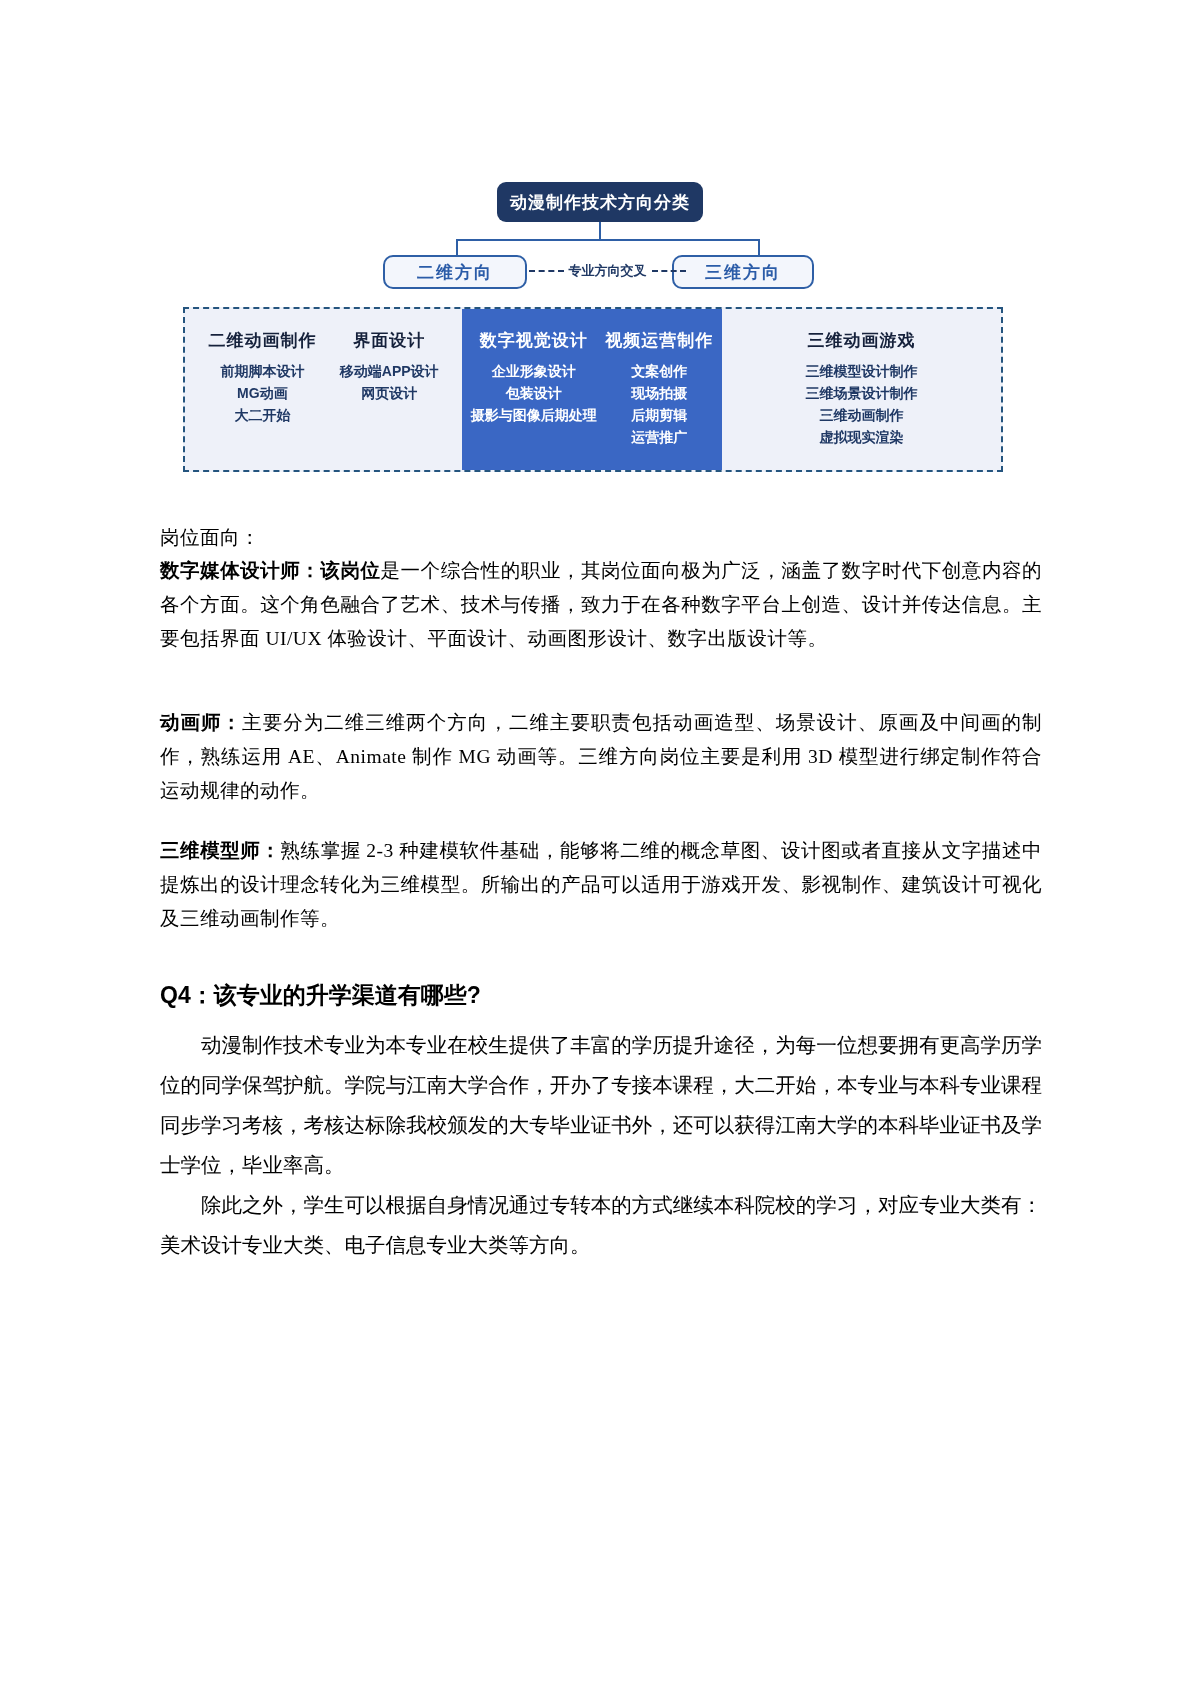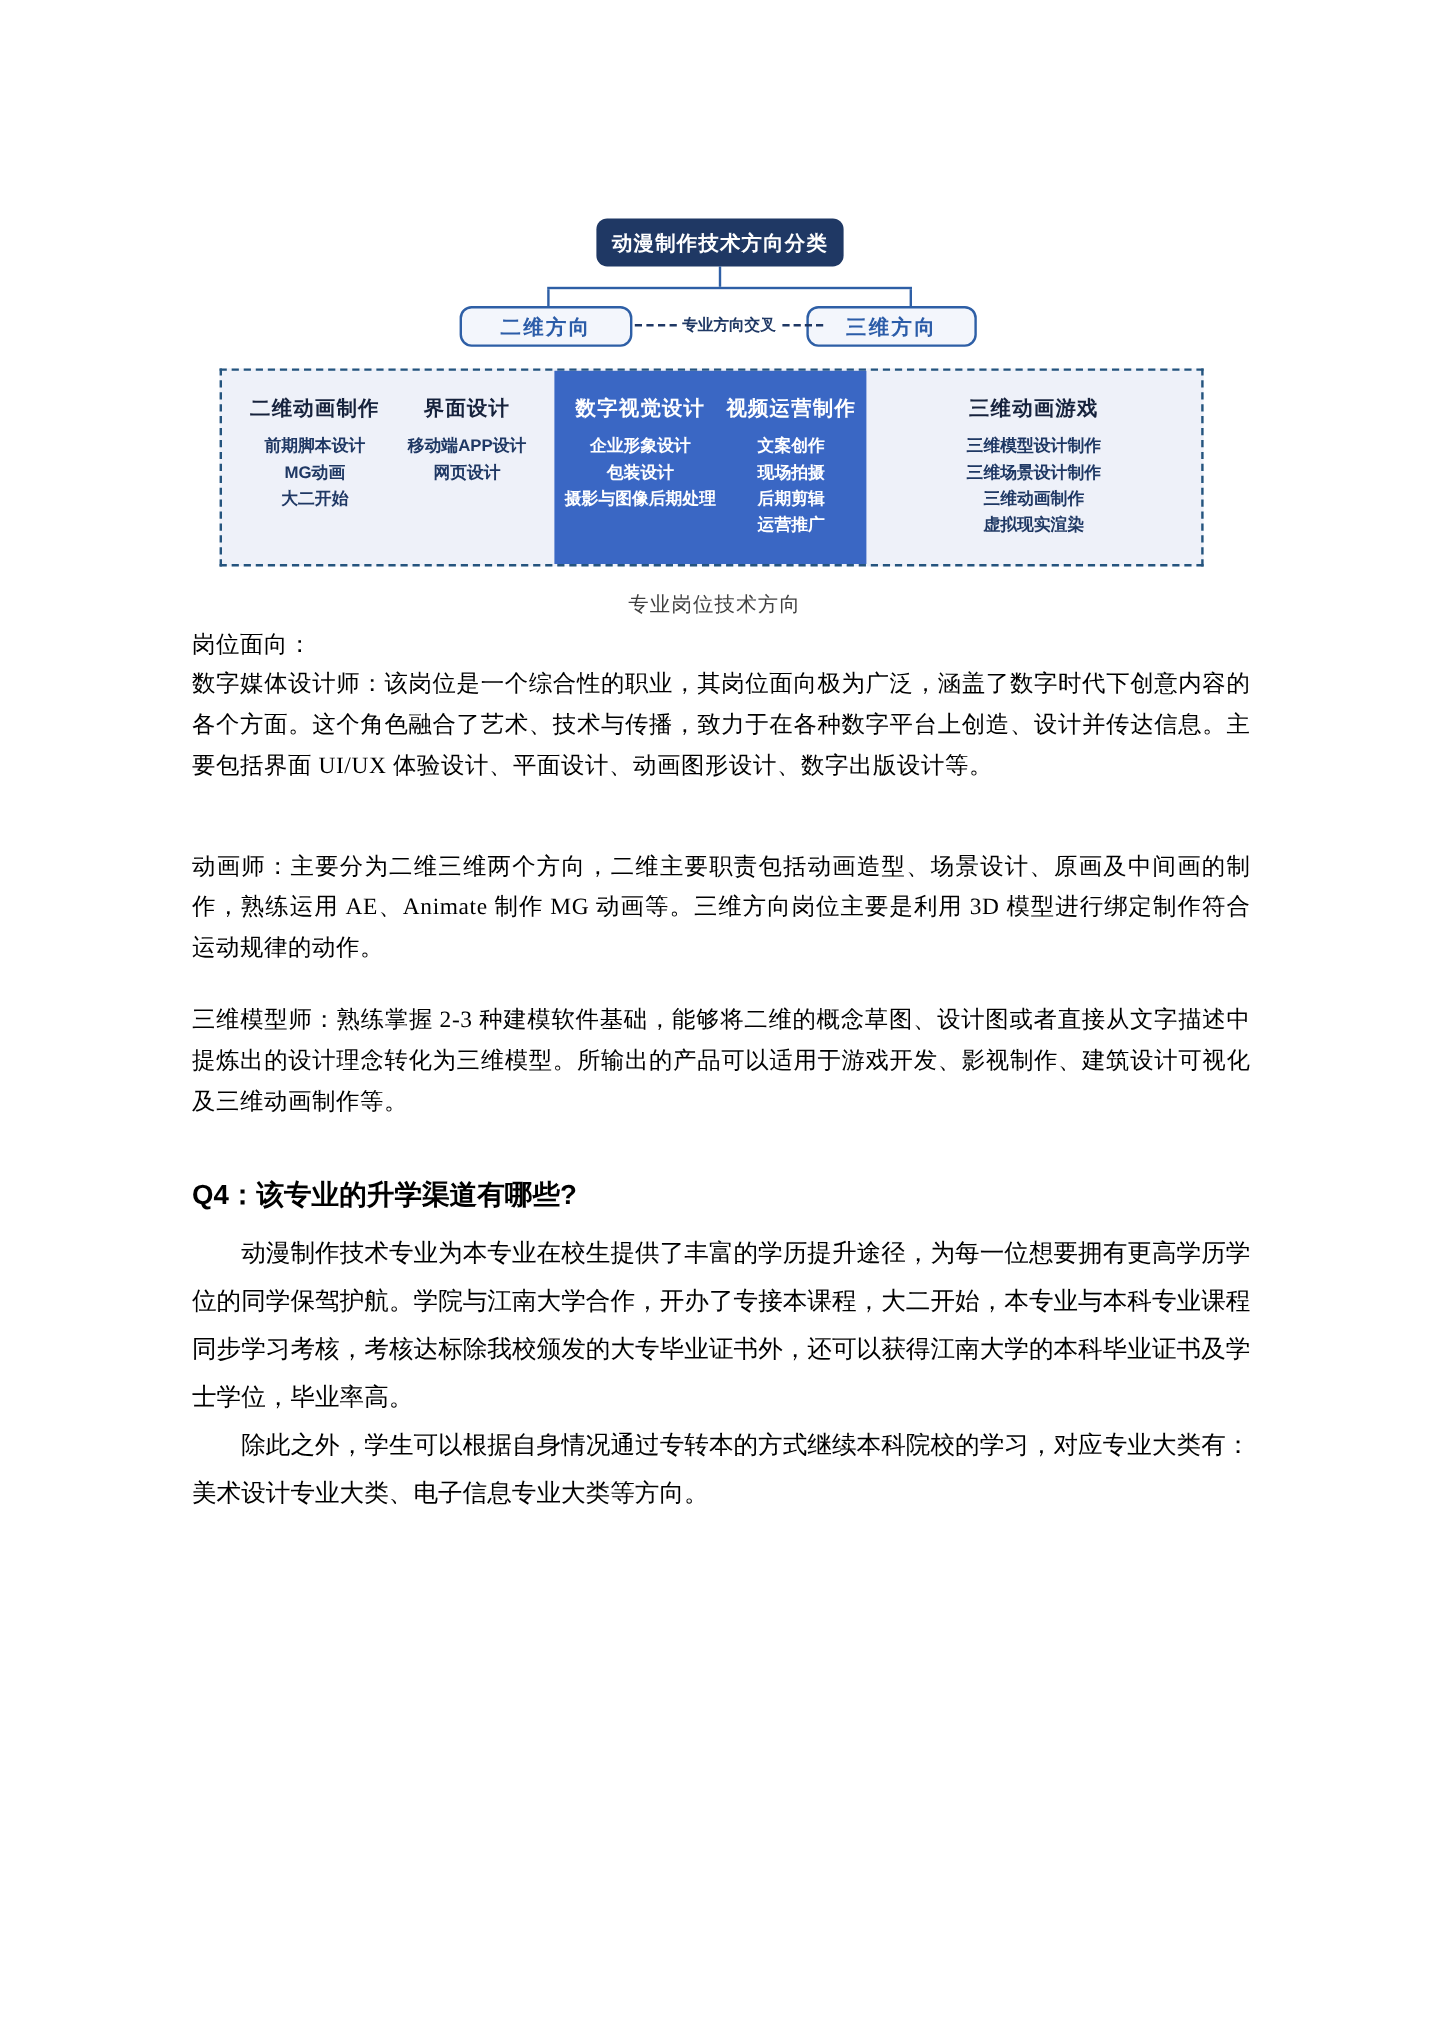--- a/index.html
+++ b/index.html
@@ -67,21 +67,21 @@
     position:absolute; left:0; top:492px; width:100%;
     text-align:center; font-family:"Liberation Sans","DejaVu Sans",sans-serif;
     font-size:17px; color:#3f3f3f; letter-spacing:1px;
   }
   
   .textblock { position:absolute; left:160px; top:521px; width:882px; color:#000; }
   .lead { font-size:19.5px; line-height:33px; letter-spacing:0.5px; }
   .role {
     font-size:19.5px; line-height:34px; text-align:justify; letter-spacing:0.5px;
   }
-  .role b { font-weight:normal; }
+  .role b { font-weight:bold; }
   .role.r1 { margin-top:0; }
   .role.r2 { margin-top:50px; }
   .role.r3 { margin-top:26px; }
   .role.r4 { margin-top:24px; }
   .q4-heading {
     margin-top:44px;
     font-family:"Liberation Sans","DejaVu Sans",sans-serif;
     font-weight:bold; font-size:23px; color:#000;
   }
   .q4-para {
@@ -159,21 +159,20 @@
           <div class="it">三维模型设计制作</div>
           <div class="it">三维场景设计制作</div>
           <div class="it">三维动画制作</div>
           <div class="it">虚拟现实渲染</div>
         </div>
       </div>
 
     </div>
   </div>
 
-  <div class="caption">专业岗位技术方向</div>
 
   <div class="textblock">
 
     <p class="lead">岗位面向：</p>
 
     <p class="role r1"><b>数字媒体设计师：该岗位</b><span>是一个综合性的职业，其岗位面向极为广泛，涵盖了数字时代下创意内容的各个方面。这个角色融合了艺术、技术与传播，致力于在各种数字平台上创造、设计并传达信息。主要包括界面 UI/UX 体验设计、平面设计、动画图形设计、数字出版设计等。</span></p>
 
     <p class="role r2"><b>动画师：</b><span>主要分为二维三维两个方向，二维主要职责包括动画造型、场景设计、原画及中间画的制作，熟练运用 AE、Animate 制作 MG 动画等。三维方向岗位主要是利用 3D 模型进行绑定制作符合运动规律的动作。</span></p>
 
     <p class="role r3"><b>三维模型师：</b><span>熟练掌握 2-3 种建模软件基础，能够将二维的概念草图、设计图或者直接从文字描述中提炼出的设计理念转化为三维模型。所输出的产品可以适用于游戏开发、影视制作、建筑设计可视化及三维动画制作等。</span></p>

